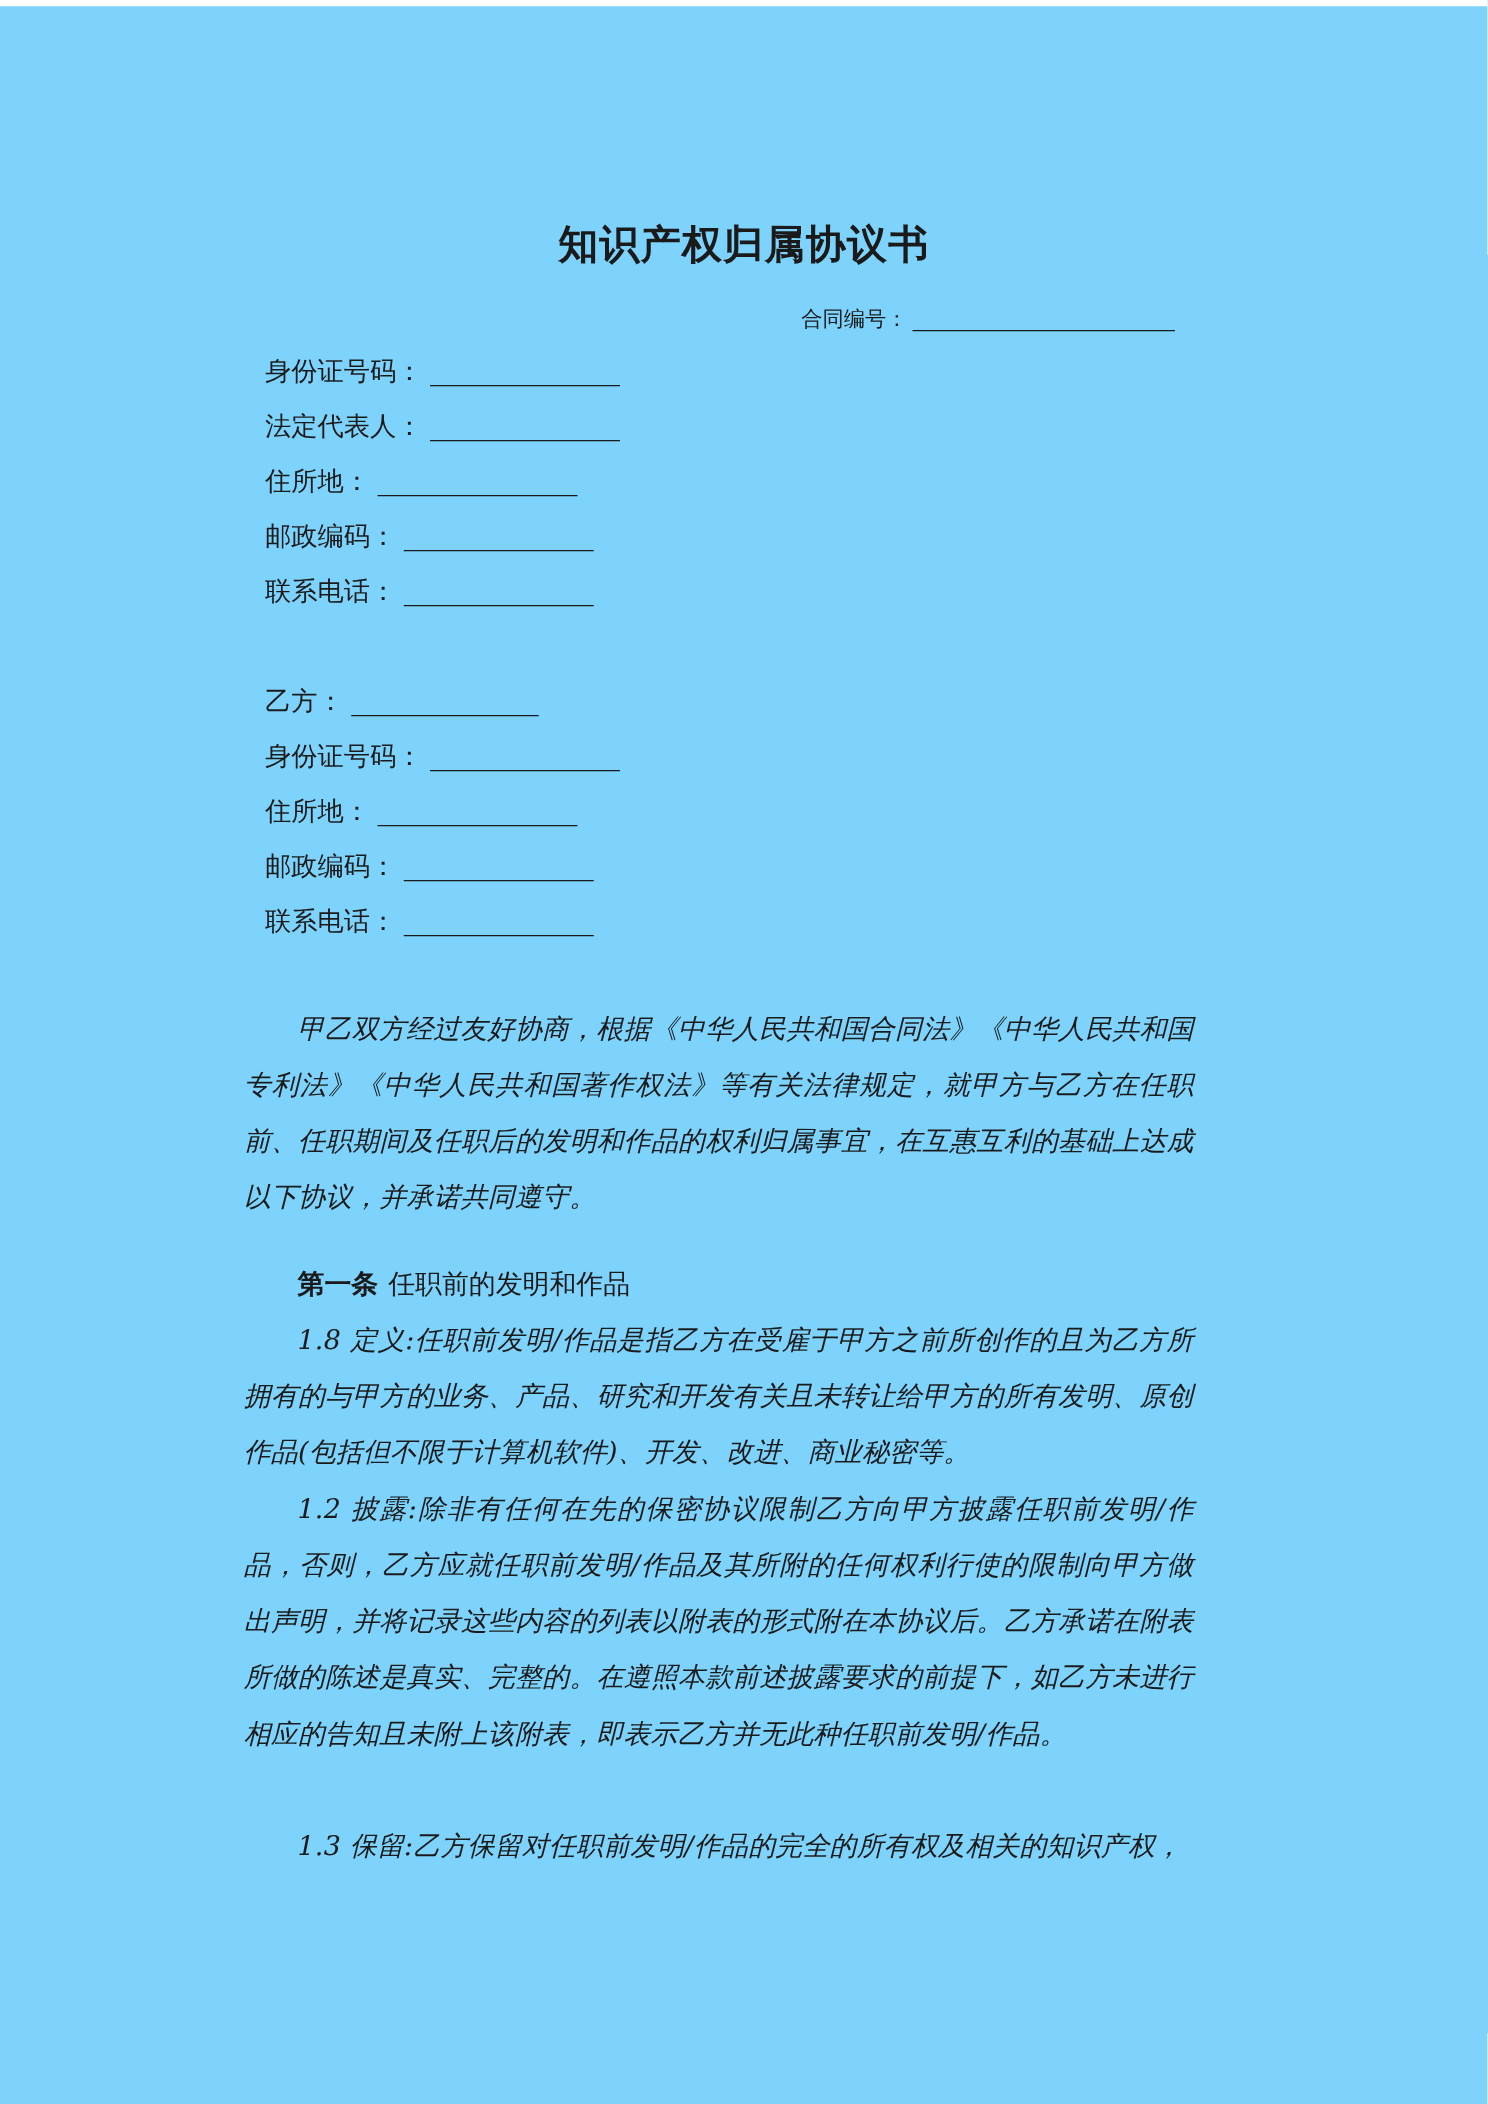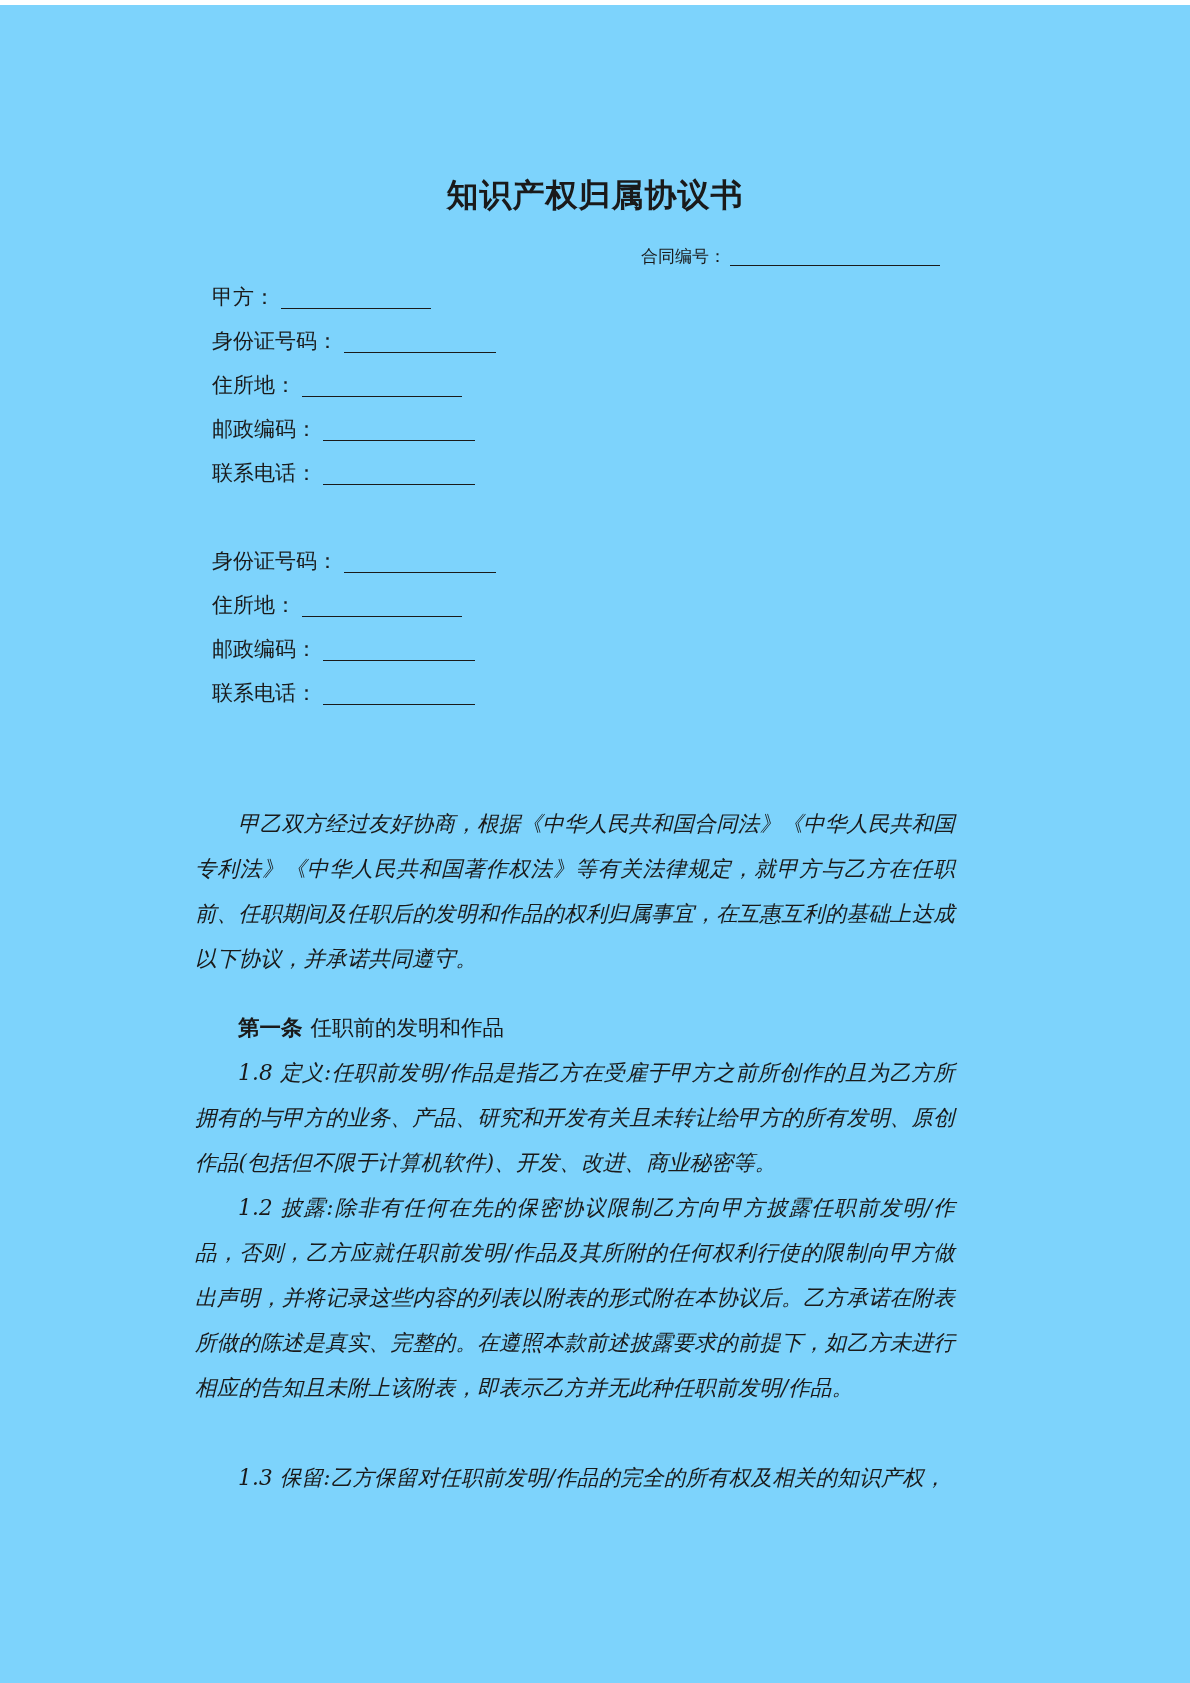--- a/index.html
+++ b/index.html
@@ -132,39 +132,42 @@
   <div class="doc-title">知识产权归属协议书</div>
 
   <div class="contract-no-row">
     <span>合同编号：</span><span class="blank"></span>
   </div>
 
   <div class="parties">
 
     <div class="party-group">
       <div class="field-row">
-        <span class="field-label">甲方：</span><span class="field-blank bw-150"></span>
-      </div>
-      <div class="field-row">
         <span class="field-label">身份证号码：</span><span class="field-blank bw-152"></span>
       </div>
       <div class="field-row">
+        <span class="field-label">法定代表人：</span><span class="field-blank bw-152"></span>
+      </div>
+      <div class="field-row">
         <span class="field-label">住所地：</span><span class="field-blank bw-160"></span>
       </div>
       <div class="field-row">
         <span class="field-label">邮政编码：</span><span class="field-blank bw-152"></span>
       </div>
       <div class="field-row">
         <span class="field-label">联系电话：</span><span class="field-blank bw-152"></span>
       </div>
     </div>
 
     <div class="party-gap"></div>
 
     <div class="party-group">
+      <div class="field-row">
+        <span class="field-label">乙方：</span><span class="field-blank bw-150"></span>
+      </div>
       <div class="field-row">
         <span class="field-label">身份证号码：</span><span class="field-blank bw-152"></span>
       </div>
       <div class="field-row">
         <span class="field-label">住所地：</span><span class="field-blank bw-160"></span>
       </div>
       <div class="field-row">
         <span class="field-label">邮政编码：</span><span class="field-blank bw-152"></span>
       </div>
       <div class="field-row">

